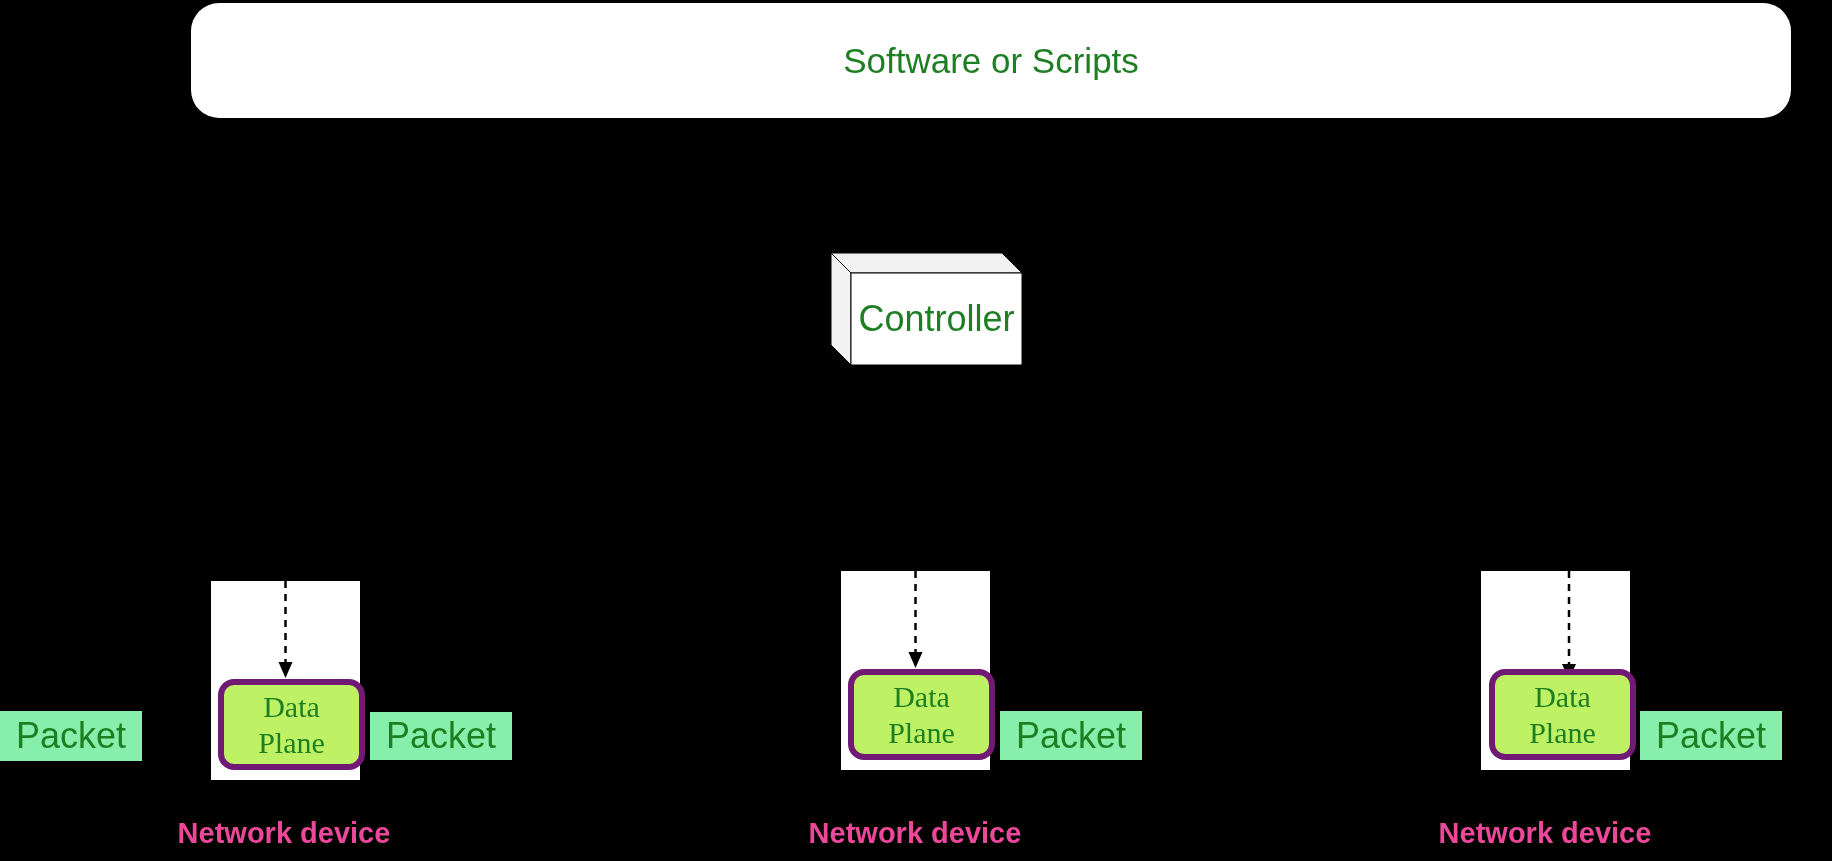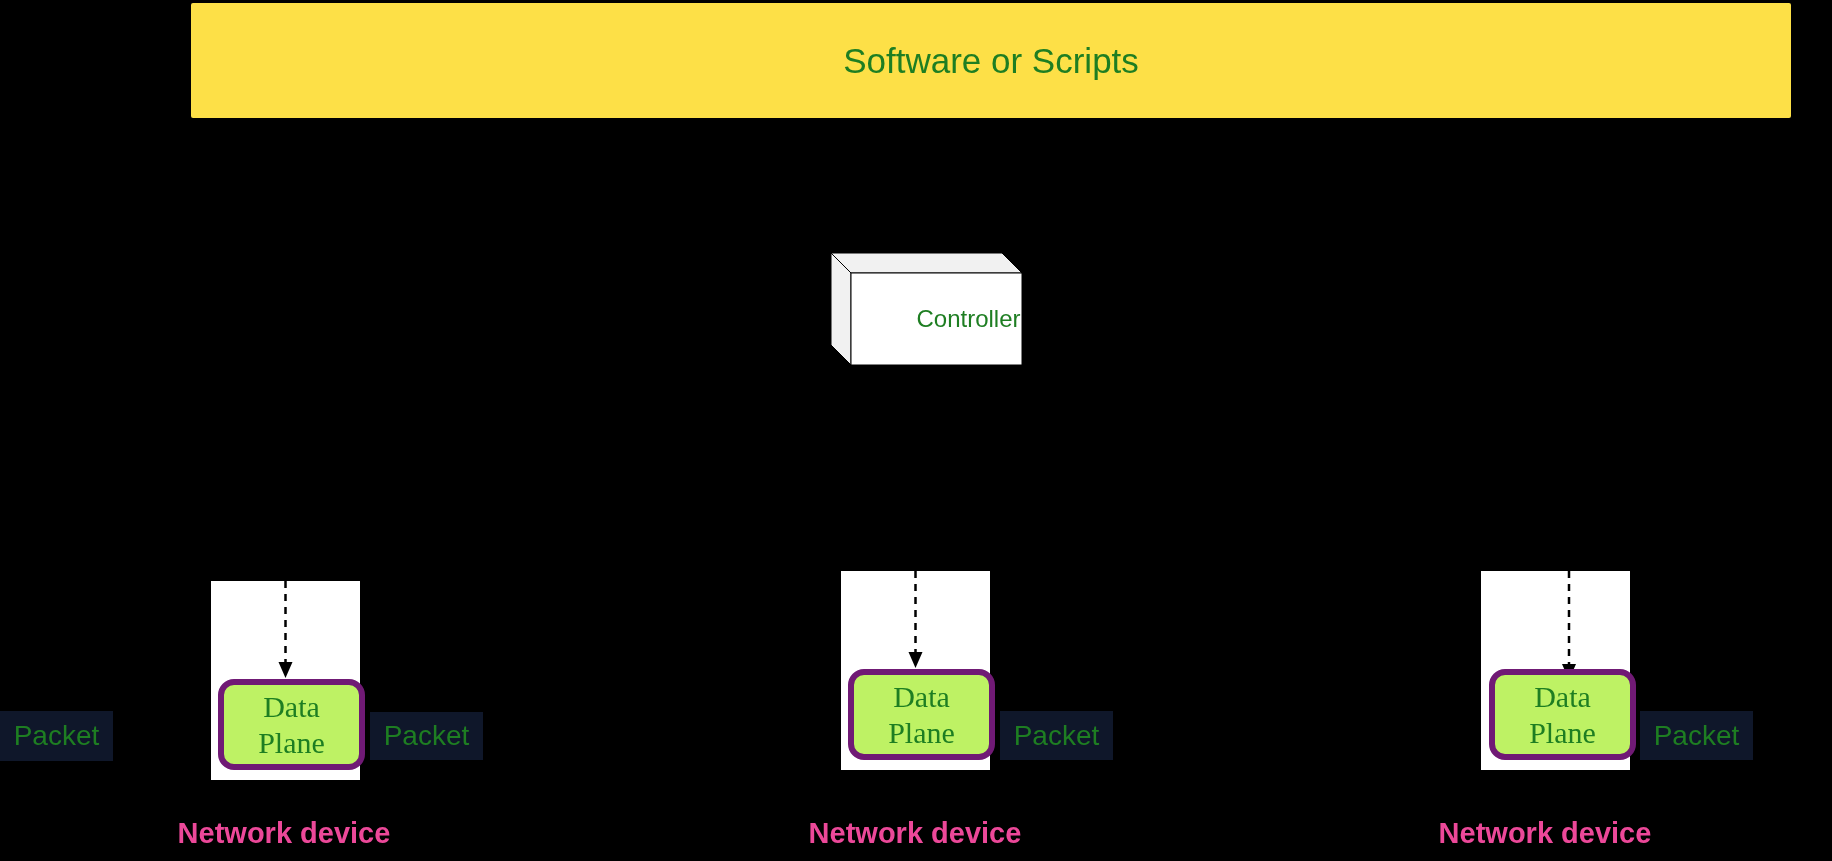--- a/index.html
+++ b/index.html
@@ -9,36 +9,36 @@
     background:#000000;
     overflow:hidden;
     font-family:"Liberation Sans", sans-serif;
   }
   .abs { position:absolute; }
 
   
   .title-box {
     left:191px; top:3px;
     width:1600px; height:115px;
-    background:#fde047;
-    border-radius:2px;
+    background:#ffffff;
+    border-radius:28px;
     display:flex; align-items:center; justify-content:center;
   }
   .title-box .title-text {
     color:#1e7e22;
     font-size:35px;
   }
 
   
   .cube-svg { left:825px; top:245px; }
   .controller-label {
     left:851px; top:273px;
     width:171px; height:92px;
     display:flex; align-items:center; justify-content:center;
-    color:#1e7e22; font-size:24px;margin-left:32px;
+    color:#1e7e22; font-size:36px;
   }
 
   
   .device-rect {
     width:149px; height:199px;
     background:#ffffff;
   }
   .device-1 { left:211px; top:581px; }
   .device-2 { left:841px; top:571px; }
   .device-3 { left:1481px; top:571px; }
@@ -55,24 +55,24 @@
     display:flex; align-items:center; justify-content:center;
     text-align:center;
     color:#1e7e22; font-size:30px; line-height:36px;
     white-space:pre-line;
     font-family:Liberation Serif, serif;
   }
   .device-3 .data-plane-box { left:8px; }
 
   
   .packet-box {
-    width:113px; height:49px;
-    background:#0f172a;
+    width:142px; height:49px;
+    background:#86efac;
     display:flex; align-items:center; justify-content:center;
-    color:#1e7e22; font-size:28px;
+    color:#1e7e22; font-size:36px;
   }
   .packet-0 { left:0px;    top:711px; height:50px; }
   .packet-1 { left:370px;  top:712px; height:48px; }
   .packet-2 { left:1000px; top:711px; }
   .packet-3 { left:1640px; top:711px; }
 
   
   .net-label {
     top:817px;
     transform:translateX(-50%);

